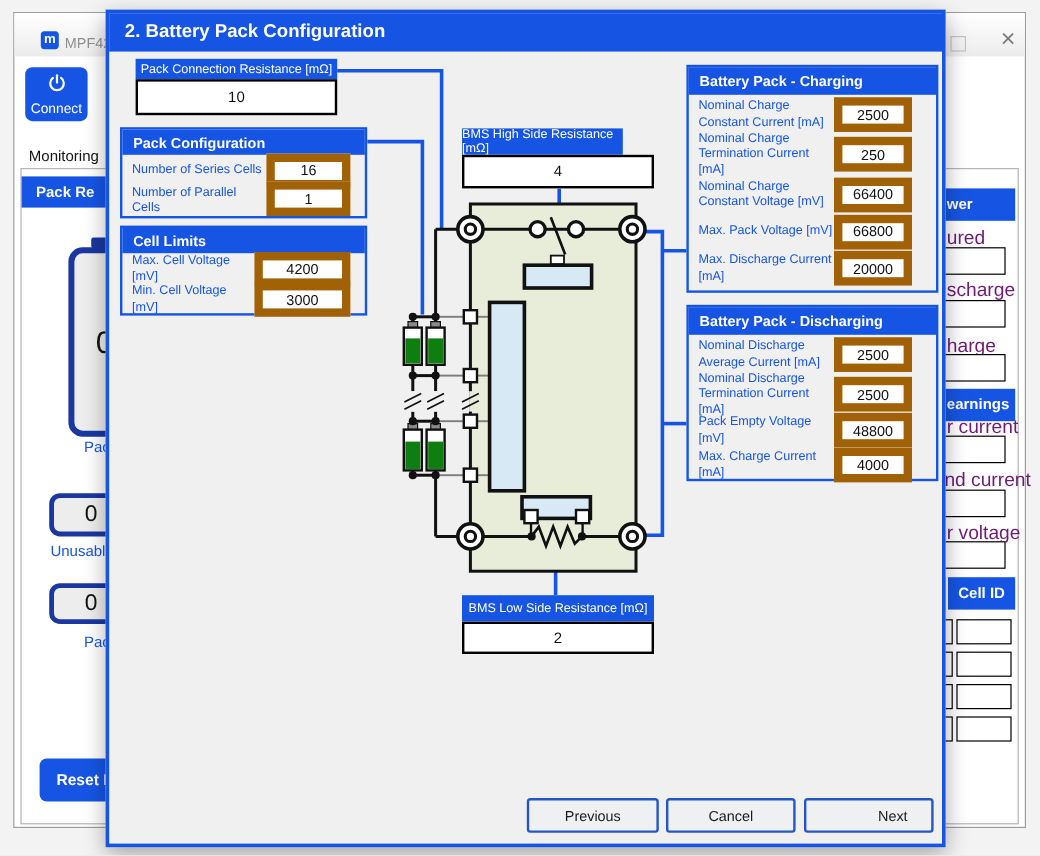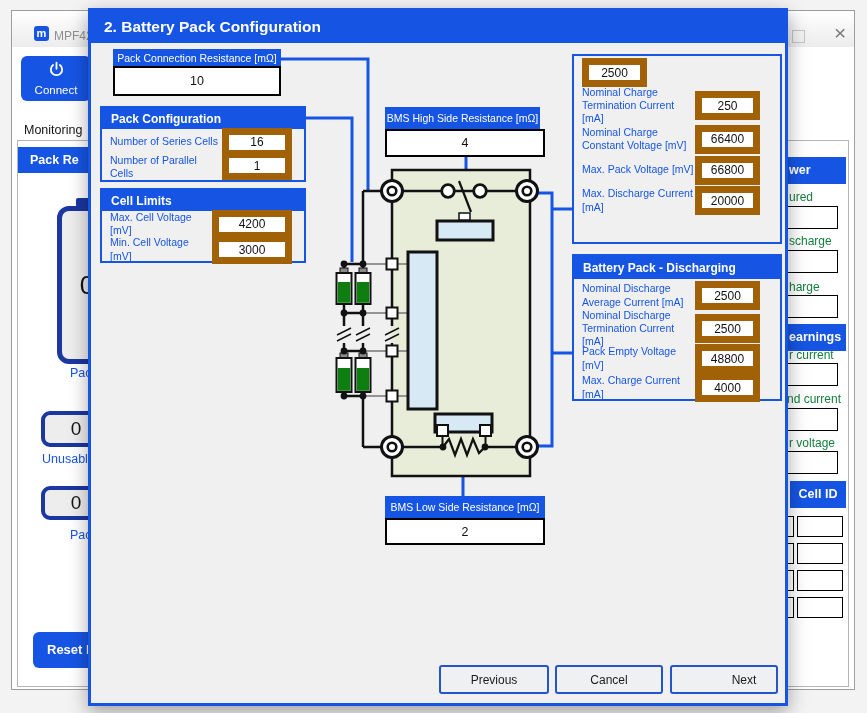--- a/index.html
+++ b/index.html
@@ -7,38 +7,38 @@
          font-family:"Liberation Sans",sans-serif;-webkit-font-smoothing:antialiased;}
   .abs{position:absolute;}
   
   .bgwin{left:11px;top:10px;width:844px;height:680px;background:#fff;border:1px solid #9e9e9e;box-sizing:border-box;}
   .bgtitle{left:12px;top:11px;width:842px;height:36px;background:linear-gradient(#ffffff,#ececec);}
   .applogo{left:34px;top:26px;width:15px;height:15px;background:#1655E4;border-radius:3px;color:#fff;
            font-size:11px;font-weight:bold;text-align:center;line-height:15px;}
   .apptitle{left:54px;top:29px;font-size:12px;color:#8f8f8f;}
   .maxbtn{left:792px;top:30px;width:11px;height:11px;border:1.5px solid #c4c4c4;}
   .closebtn{left:834px;top:22px;font-size:21px;color:#7a7a7a;line-height:21px;}
-  .connectbtn{left:21px;top:56px;width:70px;height:45px;background:#1655E4;border-radius:6px;color:#fff;
+  .connectbtn{left:21px;top:56px;width:52px;height:45px;background:#1655E4;border-radius:6px;color:#fff;
               text-align:center;}
   .connectbtn .plabel{font-size:11.5px;margin-top:2px;}
   .tablabel{left:24px;top:123px;font-size:12.5px;color:#141414;}
   .tabframe{left:17px;top:140px;width:832px;height:547px;border:1px solid #b5b5b5;background:#fff;box-sizing:border-box;}
   .bluehdr{background:#1655E4;color:#fff;font-weight:bold;font-size:12.5px;}
   .packrehdr{left:18px;top:147px;width:120px;height:26px;line-height:26px;padding-left:12px;box-sizing:border-box;}
   .batt{background:#ededed;border:5px solid #1B37A0;border-radius:12px;box-sizing:border-box;
         display:flex;align-items:center;justify-content:center;color:#141414;}
   .batt1{left:57px;top:206px;width:60px;height:158px;font-size:26px;}
   .battcap{left:76px;top:198px;width:20px;height:9px;background:#1B37A0;border-radius:2px;}
   .batt2{left:41px;top:411px;width:70px;height:36px;border-width:4px;border-radius:9px;font-size:19px;}
   .batt3{left:41px;top:486px;width:70px;height:34px;border-width:4px;border-radius:9px;font-size:19px;}
   .bluelabel{color:#1655E4;font-size:12.5px;}
   .resetbtn{left:33px;top:632px;width:80px;height:36px;background:#1655E4;border-radius:6px;color:#fff;
             font-weight:bold;font-size:13px;line-height:36px;padding-left:14px;box-sizing:border-box;}
   .rhdr{height:27px;line-height:27px;box-sizing:border-box;}
-  .rlabel{font-size:12px;color:#15803d;}
+  .rlabel{font-size:16px;color:#701a75;}
   .rbox{background:#fff;border:1.5px solid #000;box-sizing:border-box;}
   
   .dialog{left:88px;top:8px;width:700px;height:698px;border:3px solid #1655E4;box-sizing:border-box;
           background:#F0F0F0;box-shadow:0 6px 18px rgba(0,0,0,.35);z-index:10;}
   .dlgtitle{height:32px;background:#1655E4;color:#fff;font-size:15.5px;font-weight:bold;
             line-height:32px;padding-left:13px;}
   .dlgbody{position:relative;width:694px;height:660px;}
   .schem{position:absolute;left:0;top:0;z-index:1;}
   .grp{position:absolute;border:2px solid #1655E4;background:#F0F0F0;box-sizing:border-box;z-index:2;}
   .grp-h{background:#1655E4;color:#fff;font-size:12px;font-weight:bold;padding-left:9px;display:flex;align-items:center;}
@@ -272,28 +272,30 @@
         <div class="frow" style="height:26px;padding:0 12px 0 8px;">
           <div class="flabel">Max. Cell Voltage [mV]</div>
           <div class="fbox" style="width:66px;height:15px;">4200</div>
         </div>
         <div class="frow" style="height:25px;padding:0 12px 0 8px;">
           <div class="flabel">Min. Cell Voltage [mV]</div>
           <div class="fbox" style="width:66px;height:15px;">3000</div>
         </div>
       </div>
 
-      <div class="taglabel" style="left:294px;top:64px;width:155px;height:22px;">BMS High Side Resistance [mΩ]</div>
+      <div class="taglabel" style="left:294px;top:64px;width:134px;height:22px;">BMS High Side Resistance [mΩ]</div>
       <div class="tagbox" style="left:294px;top:86px;width:160px;height:28px;">4</div>
 
       <div class="taglabel" style="left:294px;top:453px;width:160px;height:22px;">BMS Low Side Resistance [mΩ]</div>
       <div class="tagbox" style="left:294px;top:475px;width:160px;height:27px;">2</div>
 
       <div class="grp" style="left:481px;top:11px;width:210px;height:190px;">
-        <div class="frow" style="height:33px;padding:0 20px 0 8px;">
+        <div class="grp-h" style="height:23px;">Battery Pack - Charging</div>
+        <div class="frow" style="height:33px;padding:0 20px 0 8px;">
+          <div class="flabel">Nominal Charge Constant Current [mA]</div>
           <div class="fbox" style="width:51px;height:15px;">2500</div>
         </div>
         <div class="frow" style="height:33px;padding:0 20px 0 8px;">
           <div class="flabel">Nominal Charge Termination Current [mA]</div>
           <div class="fbox" style="width:51px;height:15px;">250</div>
         </div>
         <div class="frow" style="height:34px;padding:0 20px 0 8px;">
           <div class="flabel">Nominal Charge Constant Voltage [mV]</div>
           <div class="fbox" style="width:51px;height:15px;">66400</div>
         </div>

